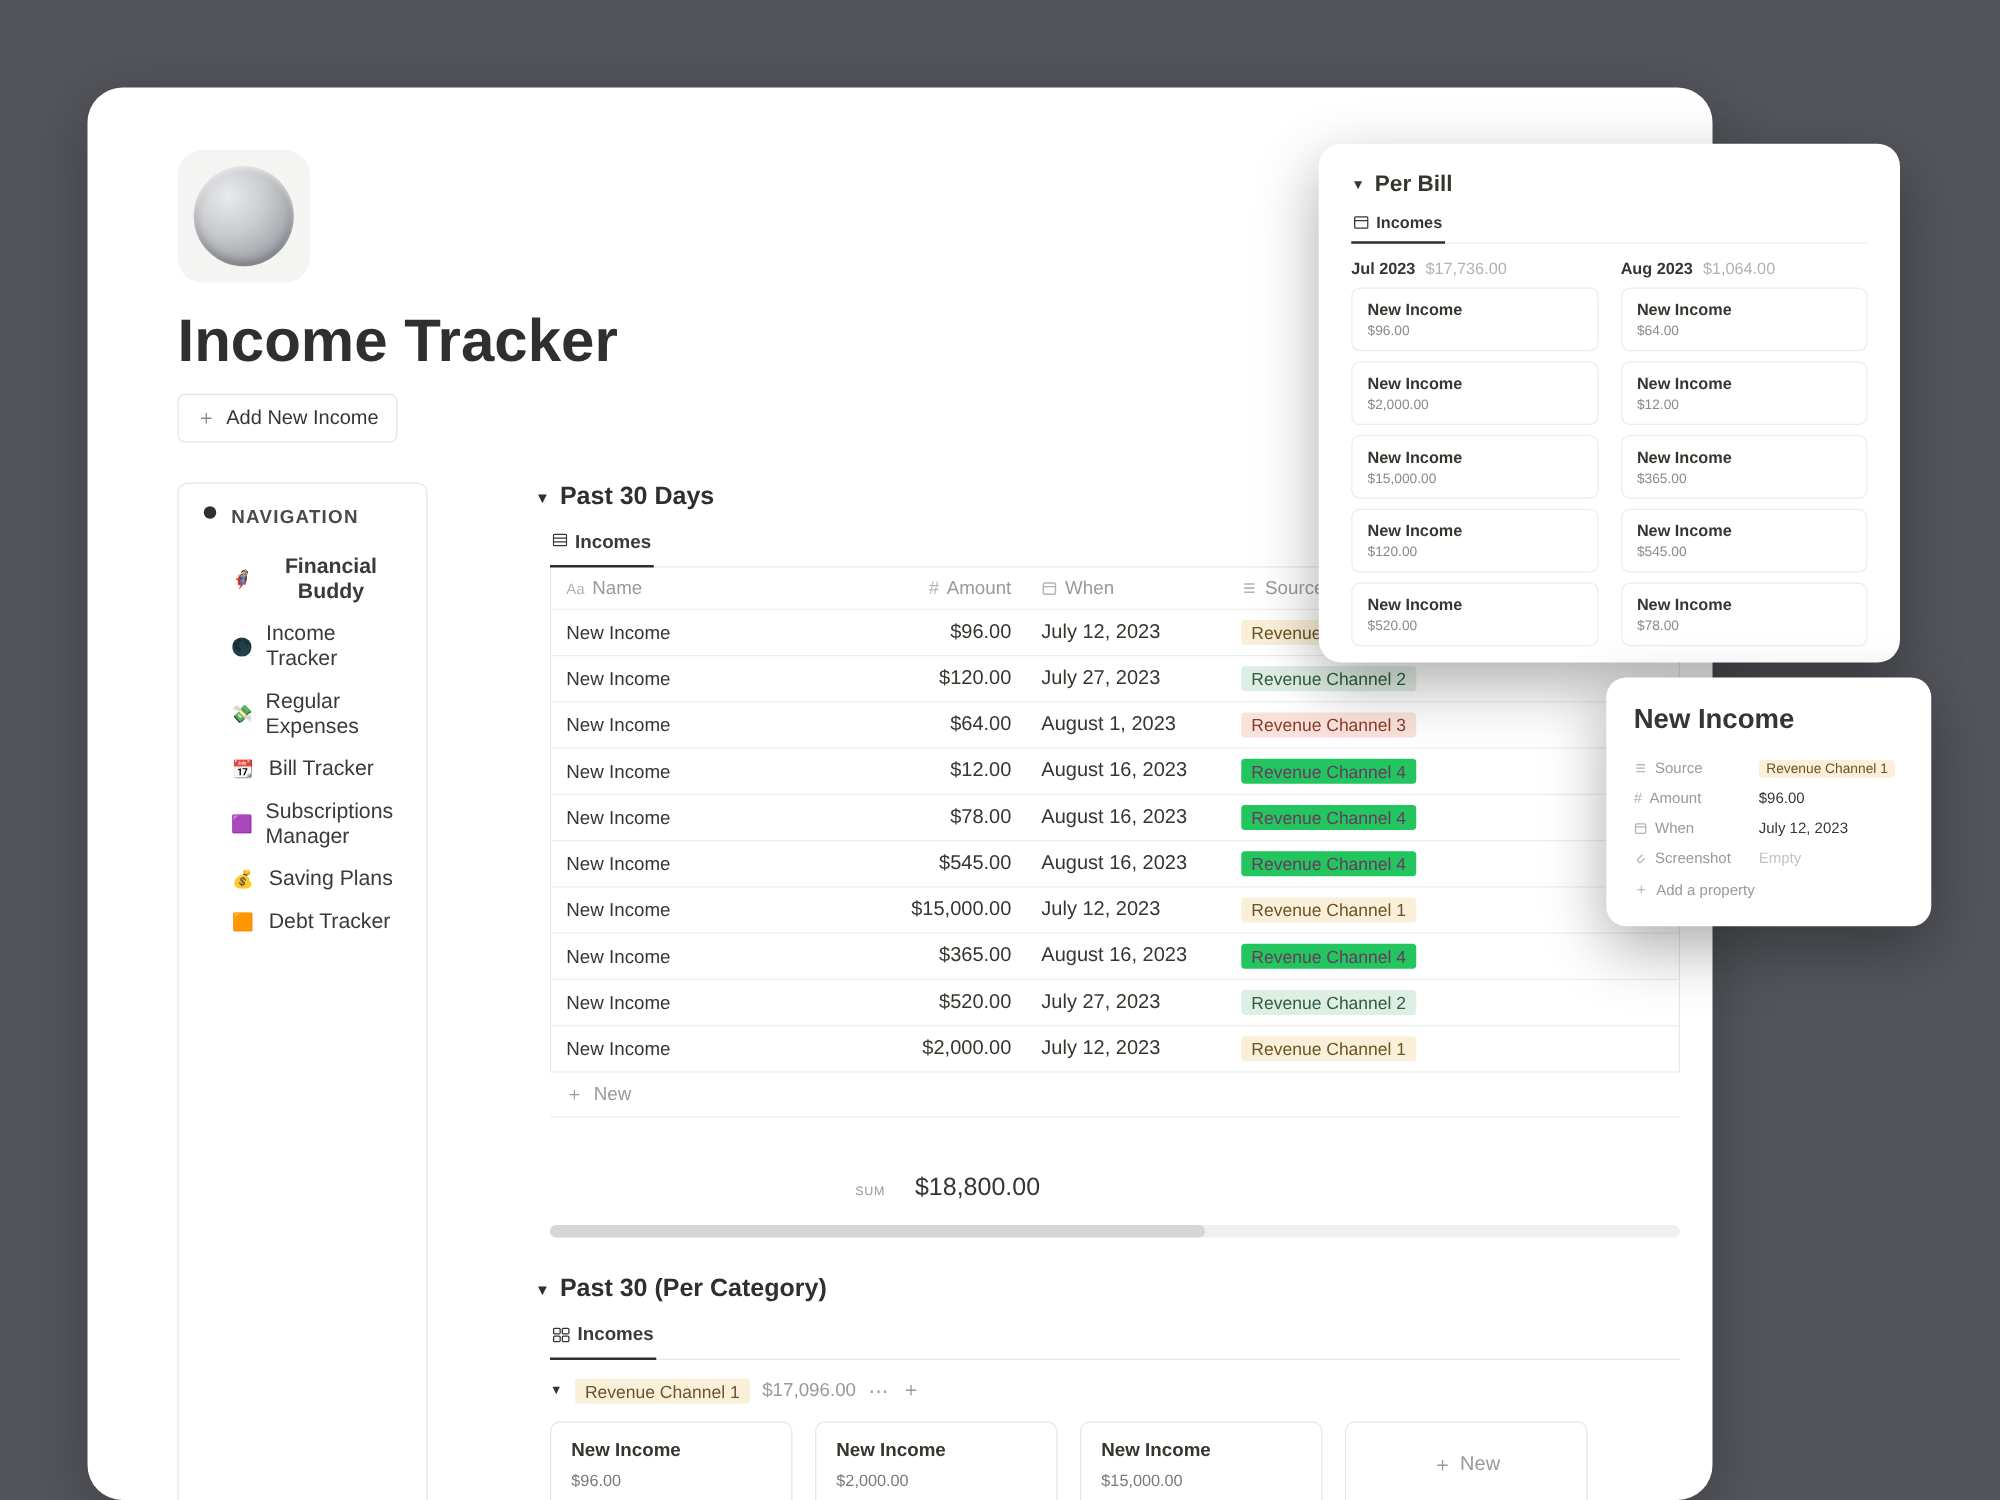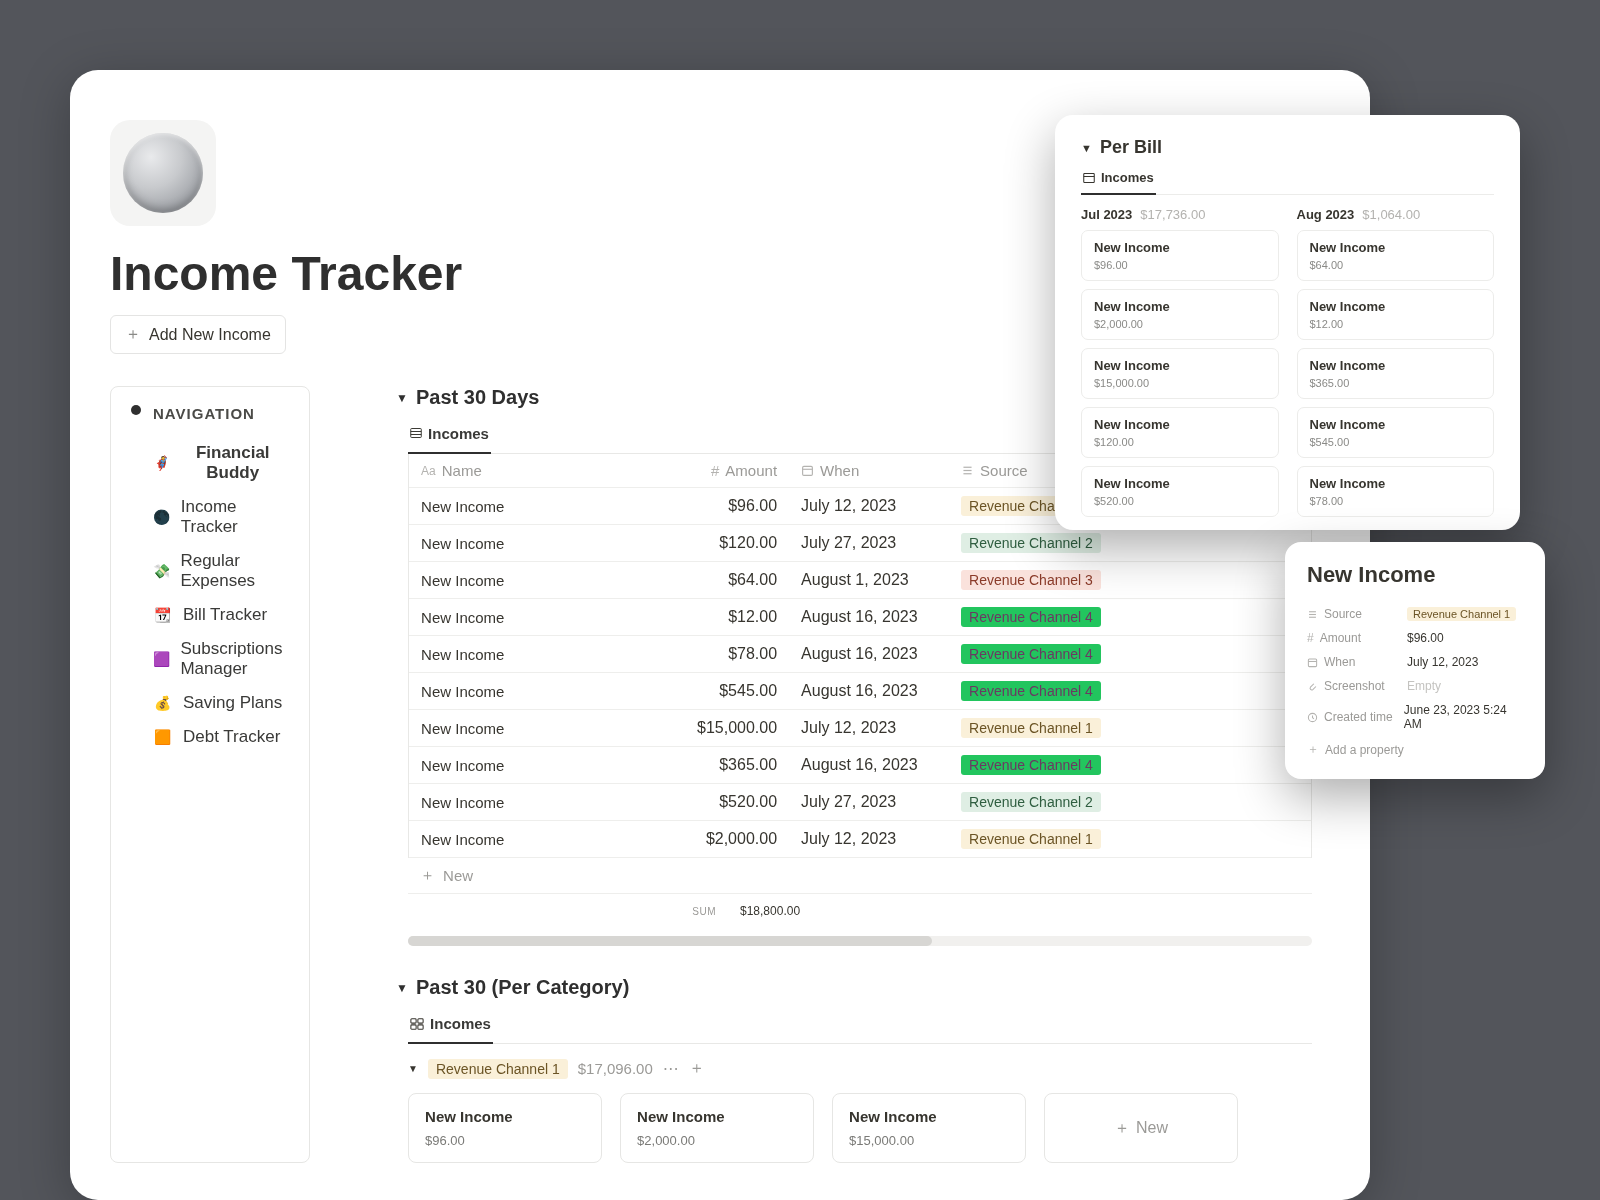--- a/index.html
+++ b/index.html
@@ -15,21 +15,21 @@
   .main-window {
     position: absolute;
     left: 70px;
     top: 70px;
     width: 1300px;
     height: 1130px;
     background: #fff;
     border-radius: 28px;
     box-shadow: 0 10px 50px rgba(0,0,0,0.25);
     overflow: hidden;
-    padding: 50px 60px 0 40px;
+    padding: 50px 60px 0 72px;
   }
   .page-icon {
     width: 106px; height: 106px;
     border-radius: 20px;
     background: #f4f4f3;
     display: flex; align-items: center; justify-content: center;
     margin-bottom: 20px;
   }
   .coin {
     width: 80px; height: 80px; border-radius: 50%;
@@ -102,21 +102,21 @@
     display: inline-block; padding: 2px 8px; border-radius: 3px; font-size: 14px;
   }
   .src1 { background: #faf0d9; color: #6b5425; }
   .src2 { background: #dfeee4; color: #2f5e40; }
   .src3 { background: #fae2dc; color: #8a3a28; }
   .src4 { background: #22c55e; color: #6b3962; }
   .add-row { margin-left: 48px; border-bottom: 1px solid #eeeeec; padding: 8px 12px; color: #9b9a97; font-size: 15px; display: flex; gap: 8px; align-items: center; cursor: pointer; }
   .sum-row { margin-left: 48px; display: grid; grid-template-columns: 250px 130px 160px 200px 140px; padding: 10px 12px; }
   .sum-row .sum-cell { grid-column: 2; display: flex; justify-content: flex-end; gap: 24px; align-items: baseline; }
   .sum-row .lbl { color: #9b9a97; font-size: 10px; letter-spacing: 0.5px; }
-  .sum-row .val { font-size: 12px; color: #37352f; }
+  .sum-row .val { font-size: 20px; color: #37352f; margin-top: 35px; }
   .hscroll { margin-left: 48px; margin-right: 0; height: 10px; background: #f1f0ee; border-radius: 5px; position: relative; margin-top: 8px; }
   .hscroll .thumb { position: absolute; left: 0; top: 0; height: 10px; width: 58%; background: #d7d6d3; border-radius: 5px; }
   .toggle-title.second { margin-top: 30px; }
   .group-header { margin-left: 48px; display: flex; align-items: center; gap: 10px; margin-top: 14px; }
   .group-header .tri { font-size: 10px; }
   .group-header .aggregate { color: #9b9a97; font-size: 15px; }
   .group-header .dots { color: #9b9a97; cursor: pointer; }
   .group-header .plusbtn { color: #9b9a97; cursor: pointer; }
   .card-row { margin-left: 48px; display: flex; gap: 18px; margin-top: 14px; }
   .income-card {
@@ -552,30 +552,18 @@
         <span>
           <svg width="11" height="11" viewBox="0 0 16 16">
             <path d="M10 4 L5 9 a2.5 2.5 0 0 0 3.5 3.5 L13 8" fill="none" stroke="#b4b3b0" stroke-width="1.5"></path>
           </svg>
         </span>
         <span>Screenshot</span>
       </div>
     <div class="v empty">Empty</div>
   </div>
   <div class="pd-row">
-    <div class="k">
-        <span>
-          <svg width="11" height="11" viewBox="0 0 16 16">
-            <circle cx="8" cy="8" r="6" fill="none" stroke="#b4b3b0" stroke-width="1.5"></circle>
-            <path d="M8 5 V8 L10 10" fill="none" stroke="#b4b3b0" stroke-width="1.5"></path>
-          </svg>
-        </span>
-        <span>Created time</span>
-      </div>
-    <div class="v">June 23, 2023 5:24 AM</div>
-  </div>
-  <div class="pd-row">
     <div class="k" style="width:auto;">
         <span style="color:#b4b3b0;">＋</span>
         <span style="color:#9b9a97;">Add a property</span>
       </div>
   </div>
 </div>
 
 </body></html>

